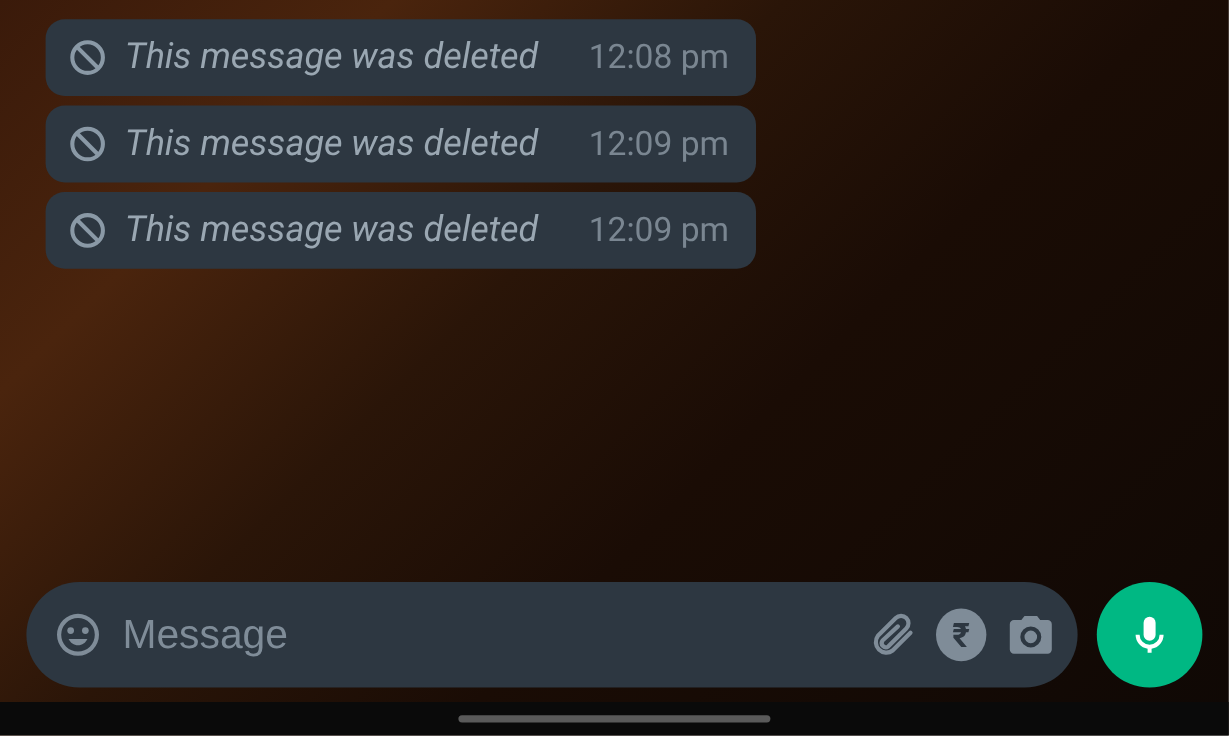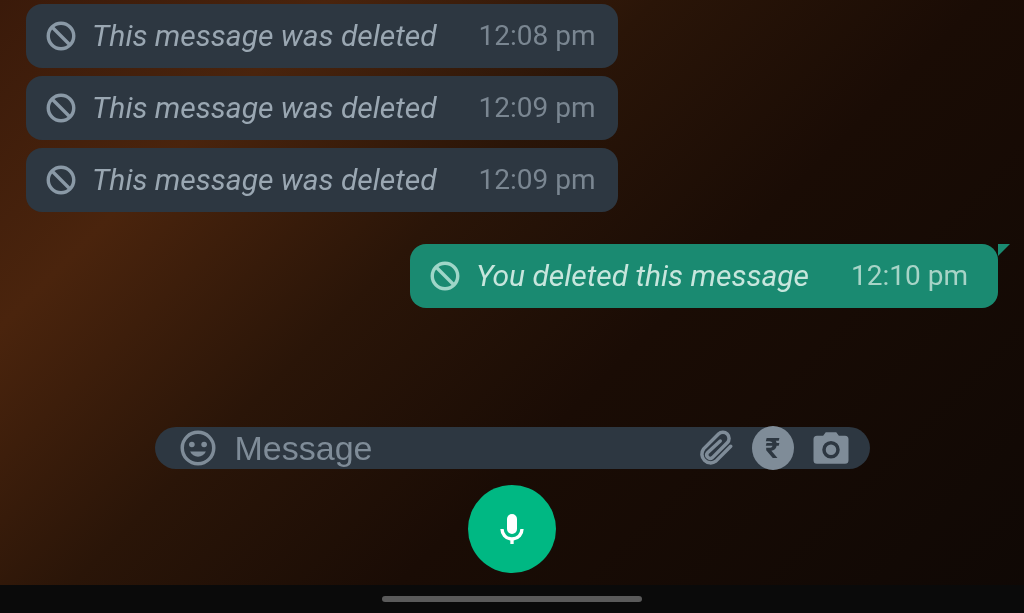--- a/index.html
+++ b/index.html
@@ -3,21 +3,21 @@
   <meta charset="utf-8">
   <style>
     * { box-sizing: border-box; margin: 0; padding: 0; }
     html, body { width: 1024px; height: 613px; overflow: hidden; font-family: -apple-system, Roboto, "Segoe UI", sans-serif; }
     body {
       background: linear-gradient(135deg, #3a1a0a 0%, #4a240d 20%, #2a1508 40%, #1a0c05 60%, #0f0805 100%);
       position: relative;
     }
     .chat-area {
       width: 100%;
-      padding: 0;
+      padding: 12px;
       display: flex;
       flex-direction: column;
     }
     .msg-row {
       display: flex;
       padding: 4px 26px;
     }
     .msg-row.incoming { justify-content: flex-start; }
     .msg-row.outgoing { justify-content: flex-end; }
     .bubble {
@@ -66,21 +66,20 @@
     .incoming-bubble .msg-time { color: #7a8691; }
     .outgoing-bubble .msg-time { color: #a7d4c7; }
 
     .input-area {
       position: absolute;
       left: 0; right: 0; bottom: 0;
       padding: 12px 22px 40px 22px;
       display: flex;
       align-items: center;
       gap: 16px;
-      flex-direction: column;
     }
     .input-pill {
       flex: 1;
       background: #2d3741;
       border-radius: 50px;
       height: 88px;
       display: flex;
       align-items: center;
       padding: 0 18px 0 22px;
       gap: 16px;
@@ -176,30 +175,20 @@
         <circle cx="12" cy="12" r="9"></circle>
           <line x1="6" y1="6" x2="18" y2="18"></line>
       </svg>
       <span class="msg-text">This message was deleted</span>
       <span class="msg-time">12:09 pm</span>
     </div>
   </div>
 
   <div style="height:24px"></div>
 
-  <div class="msg-row outgoing">
-    <div class="bubble outgoing-bubble">
-      <svg class="prohibit-icon" viewBox="0 0 24 24" fill="none" stroke-width="2.4">
-        <circle cx="12" cy="12" r="9"></circle>
-          <line x1="6" y1="6" x2="18" y2="18"></line>
-      </svg>
-      <span class="msg-text">You deleted this message</span>
-      <span class="msg-time">12:10 pm</span>
-    </div>
-  </div>
 
 </div>
 
 <div class="input-area">
   <div class="input-pill">
     <span class="inp-icon">
       <svg viewBox="0 0 24 24" fill="currentColor">
         <path d="M12 2a10 10 0 1 0 0 20 10 10 0 0 0 0-20zm0 18a8 8 0 1 1 0-16 8 8 0 0 1 0 16z"></path>
         <circle cx="8.5" cy="10" r="1.6"></circle>
           <circle cx="15.5" cy="10" r="1.6"></circle>

